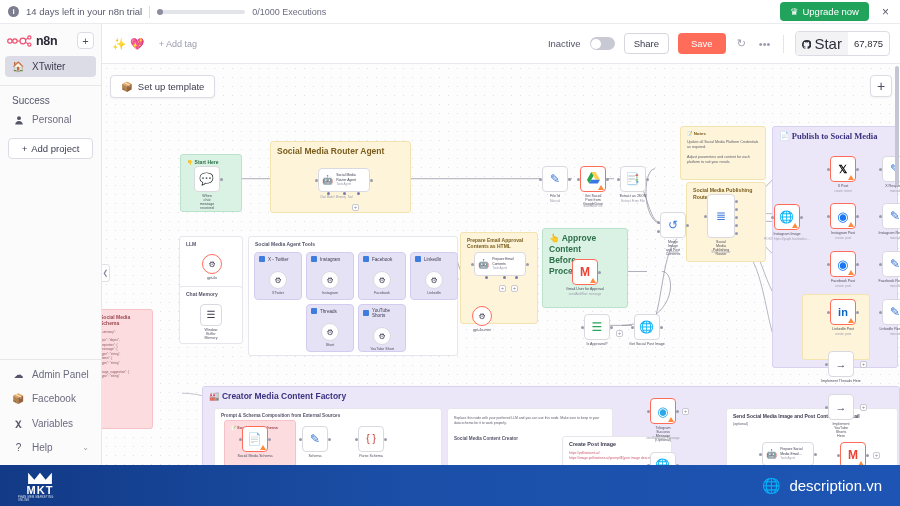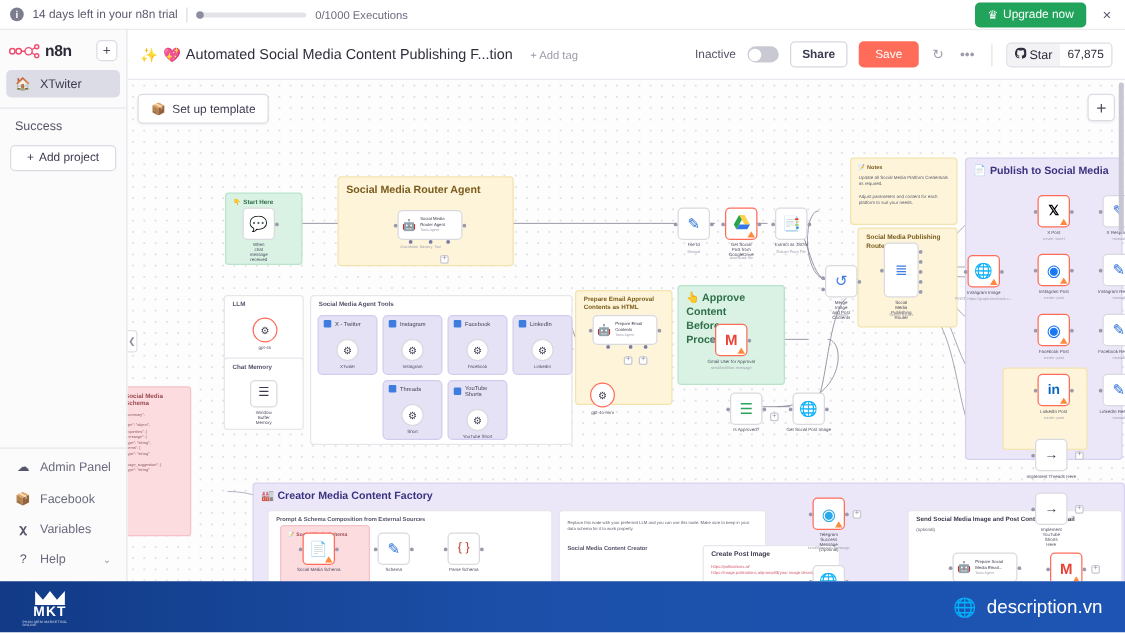--- a/index.html
+++ b/index.html
@@ -87,35 +87,35 @@
   .toggle {
     width: 25px; height: 13px; border-radius: 7px; background: #c9c9d4;
     position: relative; cursor: pointer;
   }
   .toggle::after {
     content: ''; position: absolute; left: 1.5px; top: 1.5px; width: 10px; height: 10px;
     border-radius: 50%; background: #fff;
   }
   .btn-share {
     border: 1px solid #d6d6de; background: #fff; border-radius: 4px;
-    font-size: 9.5px; color: #3b3b4f; padding: 4px 9px; cursor: pointer; font-weight: bold;
+    font-size: 9.5px; color: #3b3b4f; padding: 4px 9px; cursor: pointer;
   }
   .btn-save {
     border: none; background: #ff6d5a; color: #fff; border-radius: 4px;
     font-size: 9.5px; padding: 5px 13px; cursor: pointer;
   }
   .ico-btn { font-size: 11px; color: #9b9bad; cursor: pointer; padding: 0 2px; }
   .hdr-sep { width: 1px; height: 18px; background: #e4e4ea; margin: 0 2px; }
   .star-box {
     display: flex; align-items: center; border: 1px solid #dcdce4; border-radius: 4px;
     overflow: hidden; background: #fff; cursor: pointer;
   }
   .star-left {
     display: flex; align-items: flex-end; gap: 3px; padding: 3px 6px;
-    background: #f3f3f6; font-size: 10px; color: #2f2f3d;
+    background: #f3f3f6; font-size: 15px; color: #2f2f3d;
   }
   .star-count { padding: 3px 6px; font-size: 9.5px; color: #2f2f3d; background: #fff; }
 
   
   .tabs {
     position: absolute; top: 58px; left: 50%; transform: translateX(-50%);
     background: #f0f0f4; border-radius: 5px; padding: 2px; display: flex; gap: 2px; z-index: 29;
   }
   .tab { font-size: 9.5px; color: #7a7a8d; padding: 3px 9px; border-radius: 4px; cursor: pointer; }
   .tab.active { background: #fff; color: #2f2f3d; font-weight: 600; }
@@ -258,20 +258,29 @@
     </div>
 
     <div class="sb-item active">
       <span class="sb-ico">🏠</span>
       <span>XTwiter</span>
     </div>
 
     <div class="sb-divider"></div>
     <div class="sb-section">Success</div>
 
+    <div class="sb-item">
+      <span class="sb-ico">
+        <svg width="10" height="10" viewBox="0 0 16 16">
+            <circle cx="8" cy="5" r="3.1" fill="#55556a"></circle>
+            <path d="M2 15c0-3.4 2.7-5.4 6-5.4s6 2 6 5.4z" fill="#55556a"></path>
+          </svg>
+      </span>
+      <span>Personal</span>
+    </div>
 
     <div class="add-project">
       <span>+</span>
       <span>Add project</span>
     </div>
 
     <div class="sb-bottom">
       <div class="sb-divider"></div>
       <div class="sb-item">
         <span class="sb-ico">☁</span>
@@ -290,21 +299,20 @@
         <span>Help</span>
         <span class="sb-chev">⌄</span>
       </div>
     </div>
   </div>
 
   <div class="header">
     <div class="wf-title">
       <span>✨</span>
       <span>💖</span>
-      <span>Automated Social Media Content Publishing F...tion</span>
     </div>
     <span class="add-tag">+ Add tag</span>
 
     <div class="hdr-right">
       <span class="inactive-label">Inactive</span>
       <span class="toggle"></span>
       <button class="btn-share">Share</button>
       <button class="btn-save">Save</button>
       <span class="ico-btn">↻</span>
       <span class="ico-btn">•••</span>
@@ -428,21 +436,21 @@
 
 Adjust parameters and content for each platform to suit your needs.</div>
     </div>
 
     <div class="note note-yellow" style="left:584px; top:118px; width:80px; height:80px;">
       <div class="note-title" style="color:#7a5c1e; font-size:5.2px; white-space:pre-line;">Social Media Publishing
 Router</div>
     </div>
 
     <div class="note note-lav" style="left:670px; top:62px; width:126px; height:242px;">
-      <div class="note-big" style="color:#3b3380;">📄 Publish to Social Media</div>
+      <div class="note-big" style="color:#3b3380;font-family:Liberation Serif, serif;">📄 Publish to Social Media</div>
     </div>
     <div class="note note-yellow" style="left:700px; top:230px; width:68px; height:66px;"></div>
 
     <div class="note note-lav" style="left:100px; top:322px; width:698px; height:82px;">
       <div class="note-big" style="color:#3b3380;">🏭 Creator Media Content Factory</div>
     </div>
     <div class="note note-white" style="left:112px; top:344px; width:228px; height:60px;">
       <div class="note-title" style="font-size:4.6px; color:#55556a;">Prompt &amp; Schema Composition from External Sources</div>
     </div>
     <div class="note note-pink" style="left:122px; top:356px; width:72px; height:48px;">

